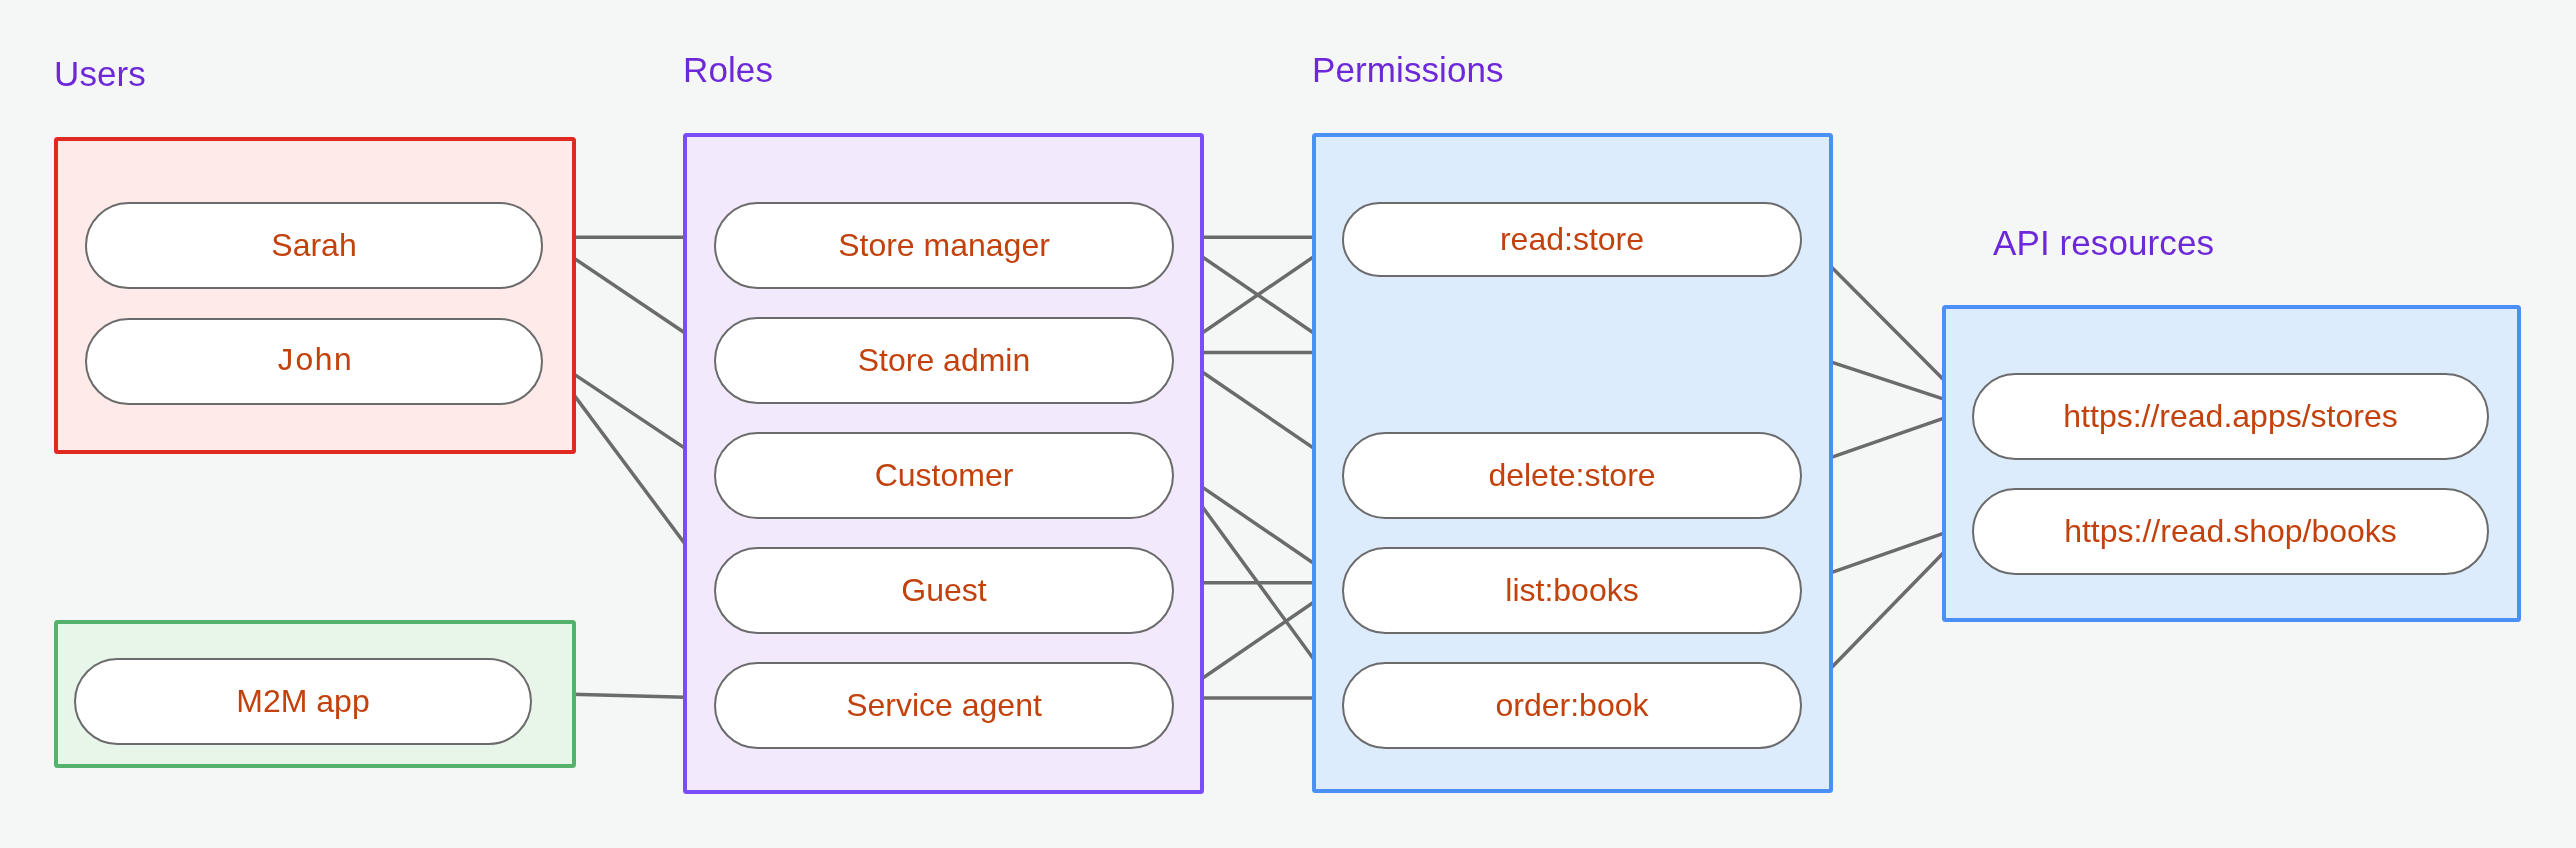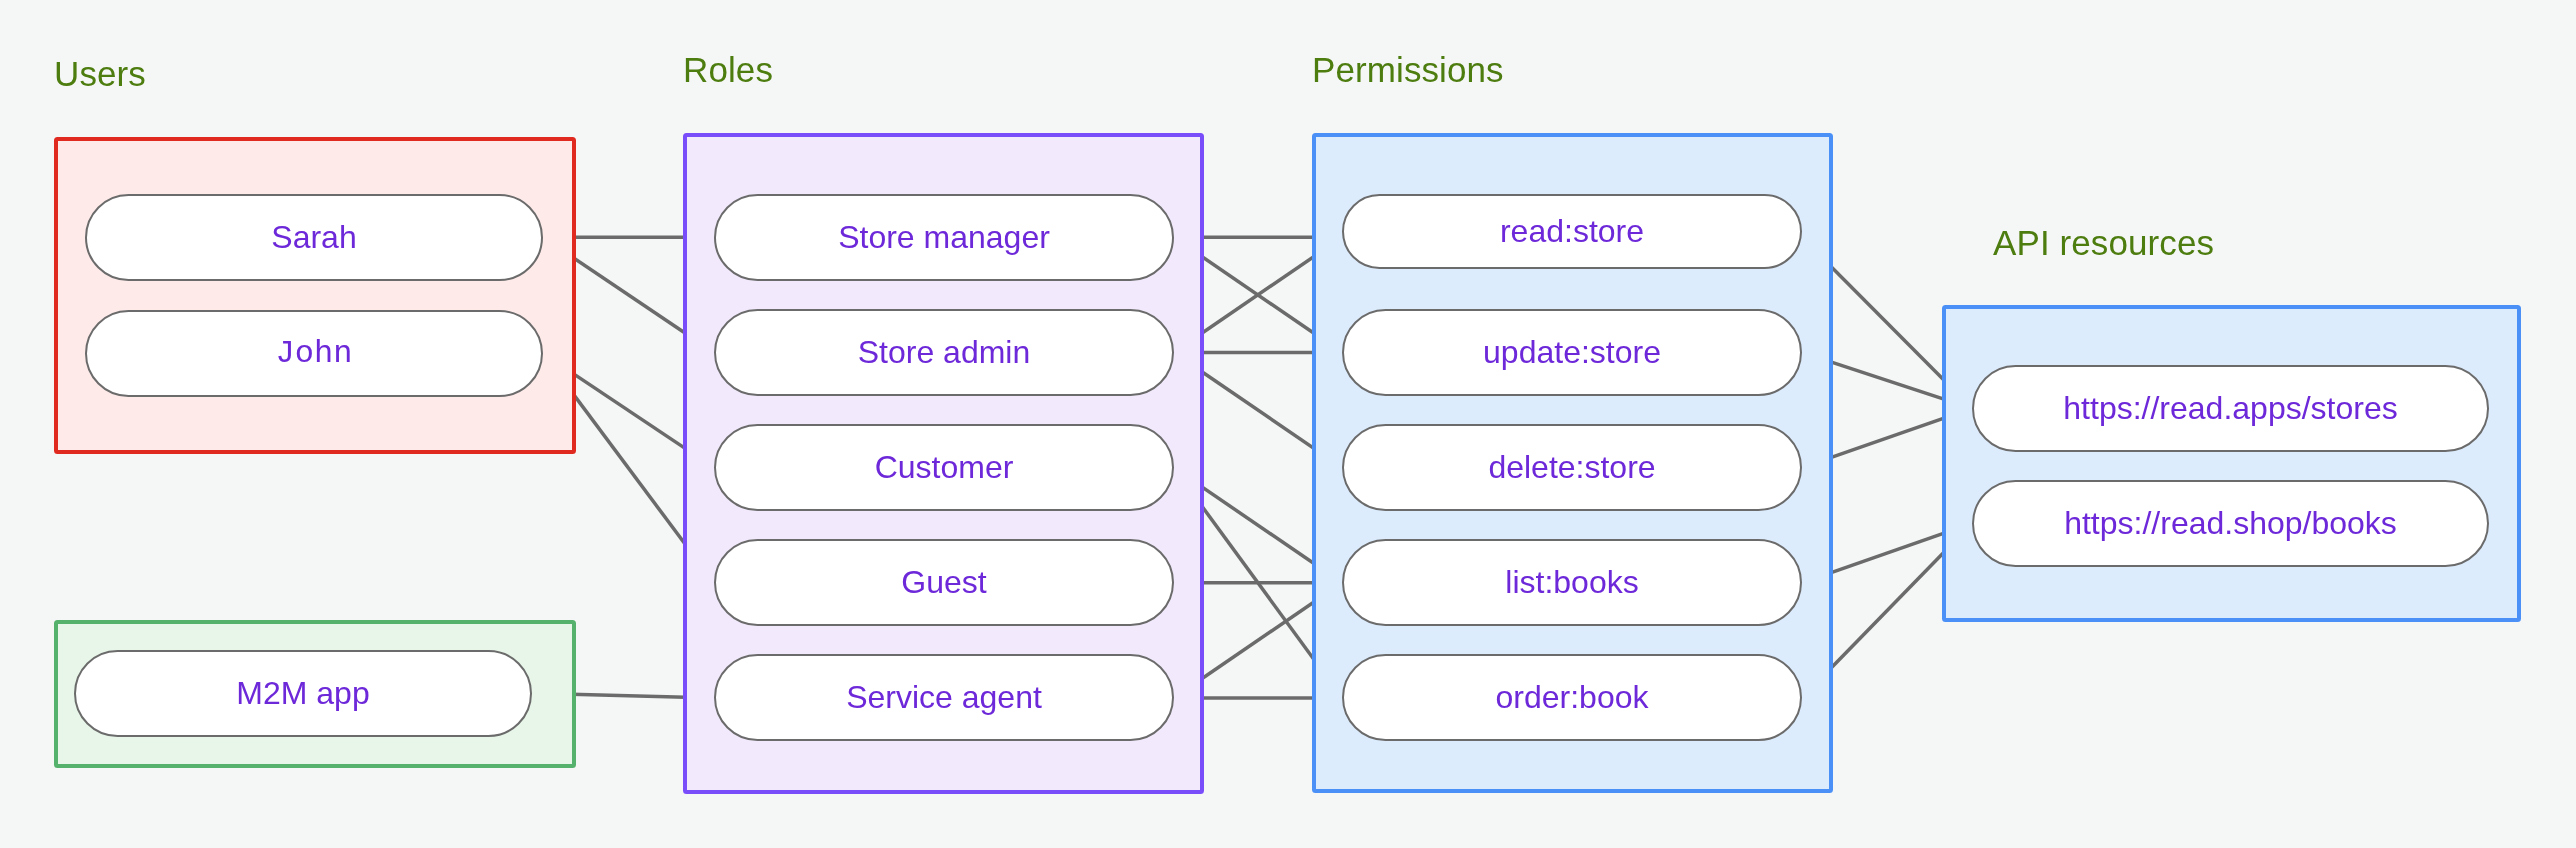--- a/index.html
+++ b/index.html
@@ -8,21 +8,21 @@
     background:#f5f7f7;
     font-family:"Liberation Sans","DejaVu Sans",sans-serif;
     overflow:hidden;
   }
   #stage{position:relative;width:2576px;height:848px;}
   #wires{position:absolute;left:0;top:0;width:2576px;height:848px;pointer-events:none;}
 
   .group-label{
     position:absolute;
     font-size:35px;
-    color:#4d7c0f;
+    color:#6d28d9;
     white-space:nowrap;
     letter-spacing:0.1px;
   }
 
   .group-box{
     position:absolute;
     border-style:solid;
     border-width:4.4px;
     border-radius:3.5px;
     box-sizing:border-box;
@@ -36,22 +36,23 @@
   .pill{
     position:absolute;
     box-sizing:border-box;
     background:#ffffff;
     border:2.6px solid #6b6b6b;
     border-radius:45px;
     display:flex;
     align-items:center;
     justify-content:center;
     font-size:32px;
-    color:#6d28d9;
+    color:#c2410c;
     white-space:nowrap;
+    margin-top:8px;
   }
 </style>
 </head>
 <body>
 
 <div id="stage">
   <svg id="wires" viewBox="0 0 2952 972" width="2576" height="848">
       <line x1="622" y1="272" x2="818" y2="272" stroke="#6b6b6b" stroke-width="4"></line>
       <line x1="622" y1="272" x2="818" y2="404" stroke="#6b6b6b" stroke-width="4"></line>
       <line x1="622" y1="405" x2="818" y2="536" stroke="#6b6b6b" stroke-width="4"></line>
@@ -94,21 +95,20 @@
     <div class="group-label" style="left: 683px; top: 50px;">Roles</div>
     <div class="group-box g-roles" style="left: 683px; top: 133px; width: 521px; height: 661px;"></div>
     <div class="pill" style="left: 714px; top: 194px; width: 460px; height: 87px;">Store manager</div>
     <div class="pill" style="left: 714px; top: 309px; width: 460px; height: 87px;">Store admin</div>
     <div class="pill" style="left: 714px; top: 424px; width: 460px; height: 87px;">Customer</div>
     <div class="pill" style="left: 714px; top: 539px; width: 460px; height: 87px;">Guest</div>
     <div class="pill" style="left: 714px; top: 654px; width: 460px; height: 87px;">Service agent</div>
     <div class="group-label" style="left: 1312px; top: 50px;">Permissions</div>
     <div class="group-box g-perms" style="left: 1312px; top: 133px; width: 521px; height: 660px;"></div>
     <div class="pill" style="left: 1342px; top: 194px; width: 460px; height: 75px;">read:store</div>
-    <div class="pill" style="left: 1342px; top: 309px; width: 460px; height: 87px;">update:store</div>
     <div class="pill" style="left: 1342px; top: 424px; width: 460px; height: 87px;">delete:store</div>
     <div class="pill" style="left: 1342px; top: 539px; width: 460px; height: 87px;">list:books</div>
     <div class="pill" style="left: 1342px; top: 654px; width: 460px; height: 87px;">order:book</div>
     <div class="group-label" style="left: 1993px; top: 223px;">API resources</div>
     <div class="group-box g-api" style="left: 1942px; top: 305px; width: 579px; height: 317px;"></div>
     <div class="pill" style="left: 1972px; top: 365px; width: 517px; height: 87px;">https://read.apps/stores</div>
     <div class="pill" style="left: 1972px; top: 480px; width: 517px; height: 87px;">https://read.shop/books</div>
   </div>
 
 

